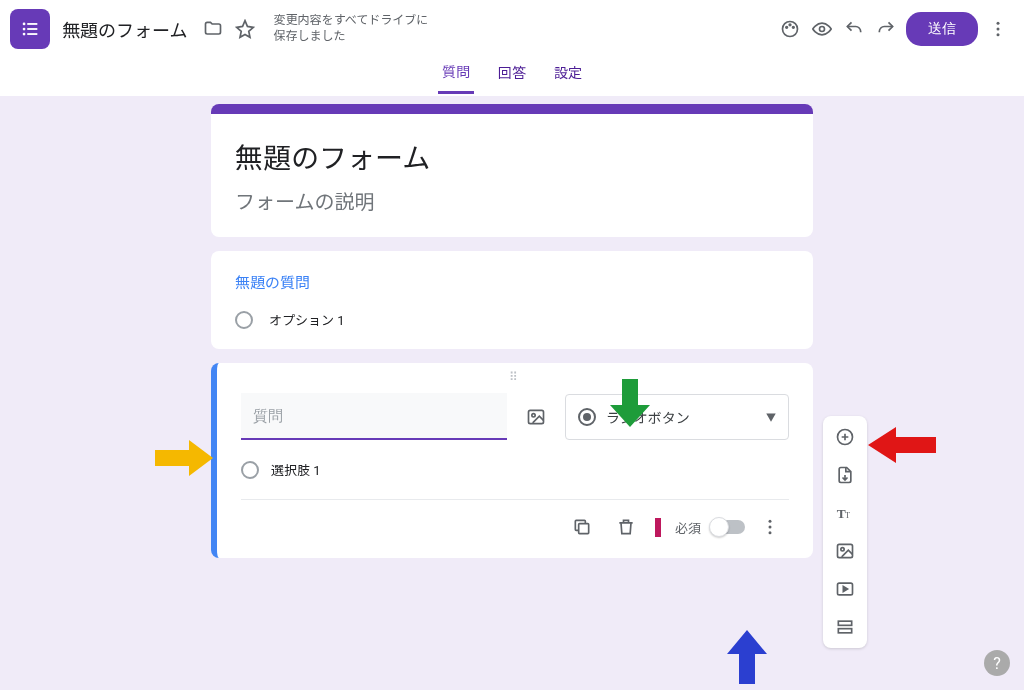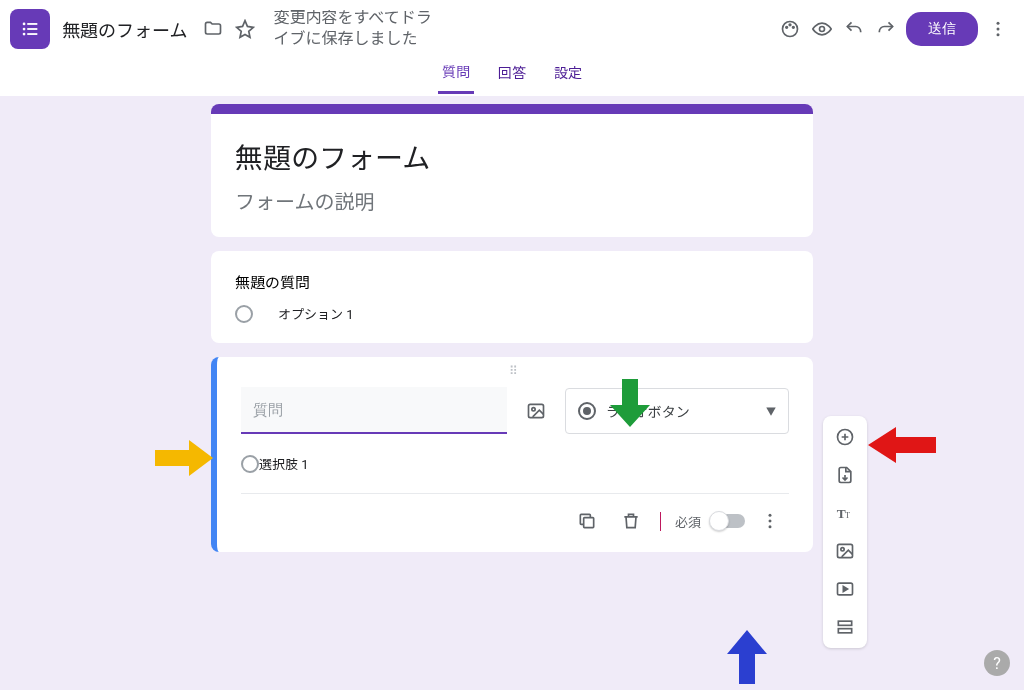--- a/index.html
+++ b/index.html
@@ -40,21 +40,21 @@
   width: 32px;
   height: 32px;
   display: inline-flex;
   align-items: center;
   justify-content: center;
   cursor: pointer;
   border-radius: 4px;
 }
 .save-text {
   color: #5f6368;
-  font-size: 16px;
+  font-size: 12px;
   margin-left: 12px;
   line-height: 1.3;
   max-width: 160px;
 }
 .spacer { flex: 1; }
 .send-btn {
   background: #673ab7;
   color: #fff;
   border: none;
   border-radius: 15px;
@@ -91,22 +91,22 @@
   background: #fff;
   border-radius: 8px;
   width: 602px;
   margin: 0 auto 14px auto;
   position: relative;
 }
 .card.title-card { border-top: 10px solid #673ab7; padding: 22px 24px; }
 .form-title { font-size: 28px; color: #202124; margin-bottom: 10px; }
 .form-desc { font-size: 20px; color: #70757a; }
 .card.q1 { padding: 20px 24px; }
-.q1-title { font-size: 15px; color: #000000; margin-bottom: 12px; }
-.radio-row { display: flex; align-items: center; gap: 25px; font-size: 13px; color: #202124; }
+.q1-title { font-size: 15px; color: #3b82f6; margin-bottom: 18px; }
+.radio-row { display: flex; align-items: center; gap: 16px; font-size: 13px; color: #202124; }
 .radio-circle { width: 18px; height: 18px; border: 2px solid #9aa0a6; border-radius: 50%; }
 .card.q2 { padding: 10px 24px 12px 24px; border-left: 6px solid #4285f4; }
 .drag-dots { text-align: center; color: #bdc1c6; font-size: 12px; letter-spacing: 3px; cursor: grab; height: 12px; line-height: 8px; }
 .q2-row { display: flex; align-items: center; gap: 10px; margin-top: 8px; }
 .q-input {
   flex: 1;
   background: #f8f9fa;
   border: none;
   border-bottom: 1px solid #9aa0a6;
   padding: 14px 12px;
@@ -130,26 +130,26 @@
   align-items: center;
   padding: 0 12px;
   cursor: pointer;
   gap: 10px;
 }
 .radio-icon { width: 18px; height: 18px; border: 2px solid #5f6368; border-radius: 50%; position: relative; }
 .radio-icon::after { content: ''; position: absolute; width: 8px; height: 8px; background: #5f6368; border-radius: 50%; top: 3px; left: 3px; }
 .type-label { font-size: 14px; color: #3c4043; flex: 1; }
 .dd-arrow { color: #5f6368; font-size: 10px; }
 .opts { margin-top: 20px; }
-.opt-row { display: flex; align-items: center; gap: 0; font-size: 13px; color: #202124; margin-bottom: 16px; }
+.opt-row { display: flex; align-items: center; gap: 12px; font-size: 13px; color: #202124; margin-bottom: 16px; }
 .opt-text { color: #202124; }
 .opt-add-text { color: #70757a; font-size: 13px; }
 .link { color: #1a73e8; cursor: pointer; font-size: 13px; }
 .card.q2 .footer { border-top: 1px solid #e8eaed; margin-top: 20px; padding-top: 8px; display: flex; align-items: center; justify-content: flex-end; gap: 6px; }
-.req-label { font-size: 13px; color: #5f6368; margin: 0 4px; border-left: 1px solid #be185d; padding-left: 14px; }
+.req-label { font-size: 13px; color: #5f6368; margin: 0 4px; border-left: 6px solid #be185d; padding-left: 14px; }
 .toggle {
   width: 34px; height: 14px; background: #bdc1c6; border-radius: 10px; position: relative; cursor: pointer;
 }
 .toggle::after { content: ''; position: absolute; width: 18px; height: 18px; background: #fff; border: 1px solid #dadce0; border-radius: 50%; top: -3px; left: -2px; box-shadow: 0 1px 2px rgba(0,0,0,0.2); }
 .side-toolbar {
   position: absolute;
   width: 44px;
   background: #fff;
   border-radius: 8px;
   box-shadow: 0 1px 3px rgba(0,0,0,0.15);

